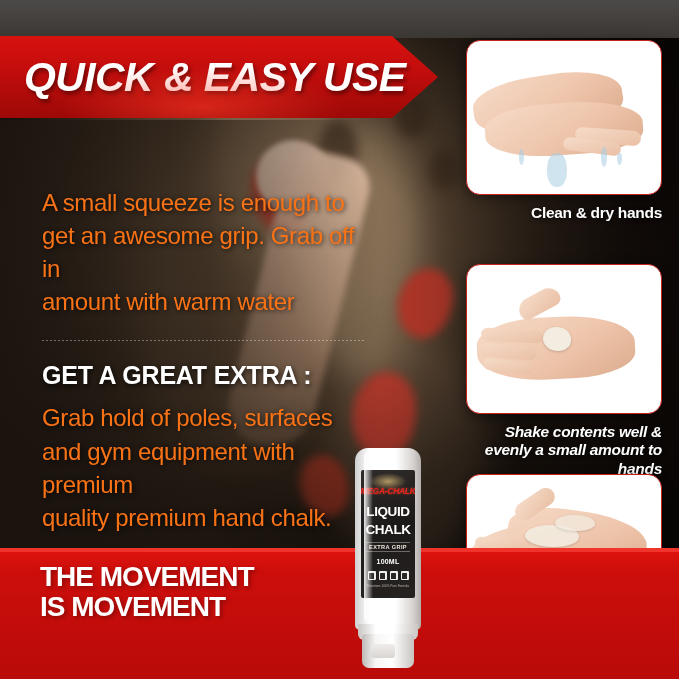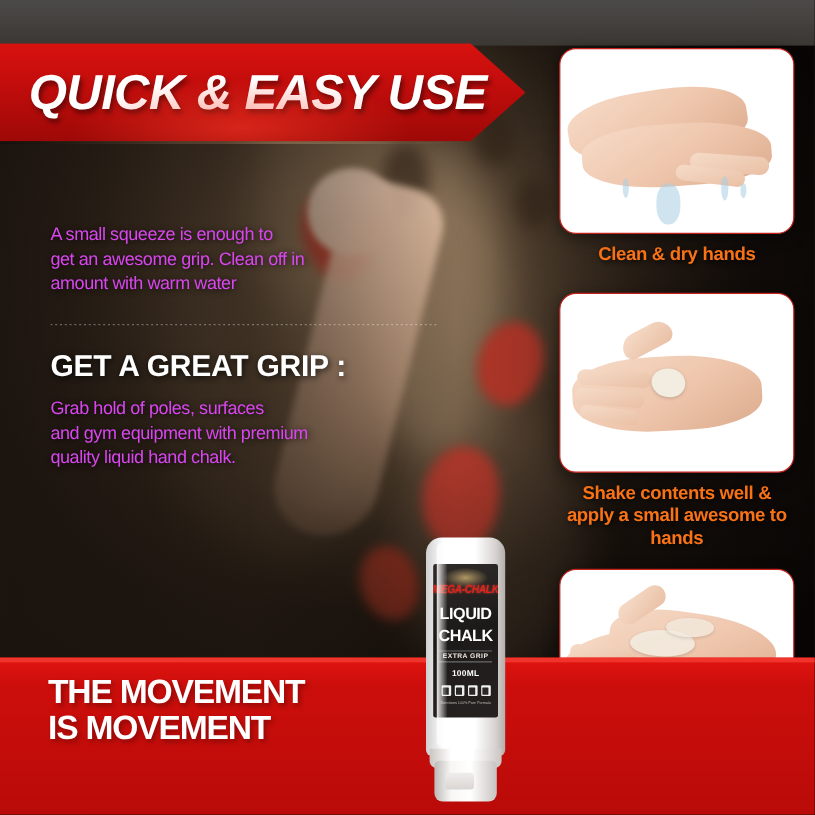--- a/index.html
+++ b/index.html
@@ -82,45 +82,45 @@
     text-shadow:2px 3px 4px rgba(0,0,0,.45);
   }
 
   
   .features { position:absolute; left:42px; top:186px; width:330px; }
   .feat-head {
     font-size:25px; font-weight:bold; color:#fff; letter-spacing:-.2px;
     text-shadow:1px 2px 5px rgba(0,0,0,.75); margin-bottom:11px;
   }
   .feat-body {
-    font-size:15px; color:#d946ef; line-height:1.38; letter-spacing:-.35px;
+    font-size:24px; color:#f97316; line-height:1.38; letter-spacing:-.35px;
     text-shadow:1px 1px 5px rgba(0,0,0,.8);
   }
   .divider {
     margin:22px 0 20px 0; width:322px; height:1px;
     background-image:linear-gradient(90deg, rgba(255,255,255,.55) 50%, rgba(255,255,255,0) 0);
     background-size:4px 1px; background-repeat:repeat-x; opacity:.65;
   }
 
   
   .cards { position:absolute; left:466px; top:40px; width:196px; }
   .card { position:absolute; left:0; width:196px; }
   .card-1 { top:0; }
-  .card-2 { top:204px; }
+  .card-2 { top:224px;font-style:italic; }
   .card-3 { top:434px; }
   .photo {
     width:196px; background:#fff; border-radius:14px;
     border:1.5px solid #c4231d; overflow:hidden; position:relative;
     box-shadow:0 3px 12px rgba(0,0,0,.45);
   }
   .p1 { height:155px; }
   .p2 { height:150px; }
   .p3 { height:148px; }
   .caption {
-    margin-top:9px; text-align:center; color:#f97316;
+    margin-top:9px; text-align:right; color:#ffffff;
     font-size:15.5px; font-weight:600; letter-spacing:-.3px; line-height:1.18;
     text-shadow:1px 1px 4px rgba(0,0,0,.85);
   }
   .caption.dark-on-red { text-shadow:1px 1px 3px rgba(0,0,0,.5); }
   .hand-a, .hand-b {
     position:absolute; border-radius:40% 46% 38% 44%;
     background:linear-gradient(150deg,#f6dbc8 0%, #eec5ab 55%, #dcab8d 100%);
   }
   .finger {
     position:absolute; border-radius:40px;
@@ -241,33 +241,33 @@
   <div class="banner">
     <div class="banner-title">QUICK &amp; EASY USE</div>
   </div>
   <div class="banner-glow"></div>
 
   <div class="features">
 
     <div>
       <div class="feat-body">
         <div>A small squeeze is enough to</div>
-        <div>get an awesome grip. Clean off in</div>
+        <div>get an awesome grip. Grab off in</div>
         <div>amount with warm water</div>
       </div>
     </div>
 
     <div class="divider"></div>
 
     <div>
-      <div class="feat-head">GET A GREAT GRIP :</div>
+      <div class="feat-head">GET A GREAT EXTRA :</div>
       <div class="feat-body">
         <div>Grab hold of poles, surfaces</div>
         <div>and gym equipment with premium</div>
-        <div>quality liquid hand chalk.</div>
+        <div>quality premium hand chalk.</div>
       </div>
     </div>
   </div>
 
   <div class="cards">
 
     <div class="card card-1">
       <div class="photo p1">
         <div class="hand-a" style="left:6px;  top:34px; width:150px; height:56px; transform:rotate(-9deg);"></div>
         <div class="hand-b" style="left:18px; top:62px; width:158px; height:52px; transform:rotate(-4deg);"></div>
@@ -285,21 +285,21 @@
       <div class="photo p2">
         <div class="hand-a" style="left:10px; top:52px; width:158px; height:62px; transform:rotate(-3deg);"></div>
         <div class="finger" style="left:50px; top:28px; width:44px; height:20px; transform:rotate(-28deg); border-radius:20px 20px 12px 12px;"></div>
         <div class="finger" style="left:14px; top:64px; width:62px; height:13px; transform:rotate(3deg);"></div>
         <div class="finger" style="left:12px; top:80px; width:58px; height:13px; transform:rotate(5deg);"></div>
         <div class="finger" style="left:16px; top:95px; width:50px; height:12px; transform:rotate(7deg);"></div>
         <div class="blob-chalk" style="left:76px; top:62px; width:28px; height:24px;"></div>
       </div>
       <div class="caption">
         <div>Shake contents well &amp;</div>
-        <div>apply a small awesome to hands</div>
+        <div>evenly a small amount to hands</div>
       </div>
     </div>
 
     <div class="card card-3">
       <div class="photo p3">
         <div class="hand-a" style="left:4px;  top:48px; width:150px; height:58px; transform:rotate(-6deg);"></div>
         <div class="hand-b" style="left:40px; top:36px; width:140px; height:56px; transform:rotate(8deg);"></div>
         <div class="finger" style="left:46px; top:20px; width:44px; height:18px; transform:rotate(-34deg); border-radius:18px;"></div>
         <div class="finger" style="left:8px;  top:64px; width:56px; height:12px; transform:rotate(6deg);"></div>
         <div class="finger" style="left:10px; top:80px; width:52px; height:12px; transform:rotate(10deg);"></div>

